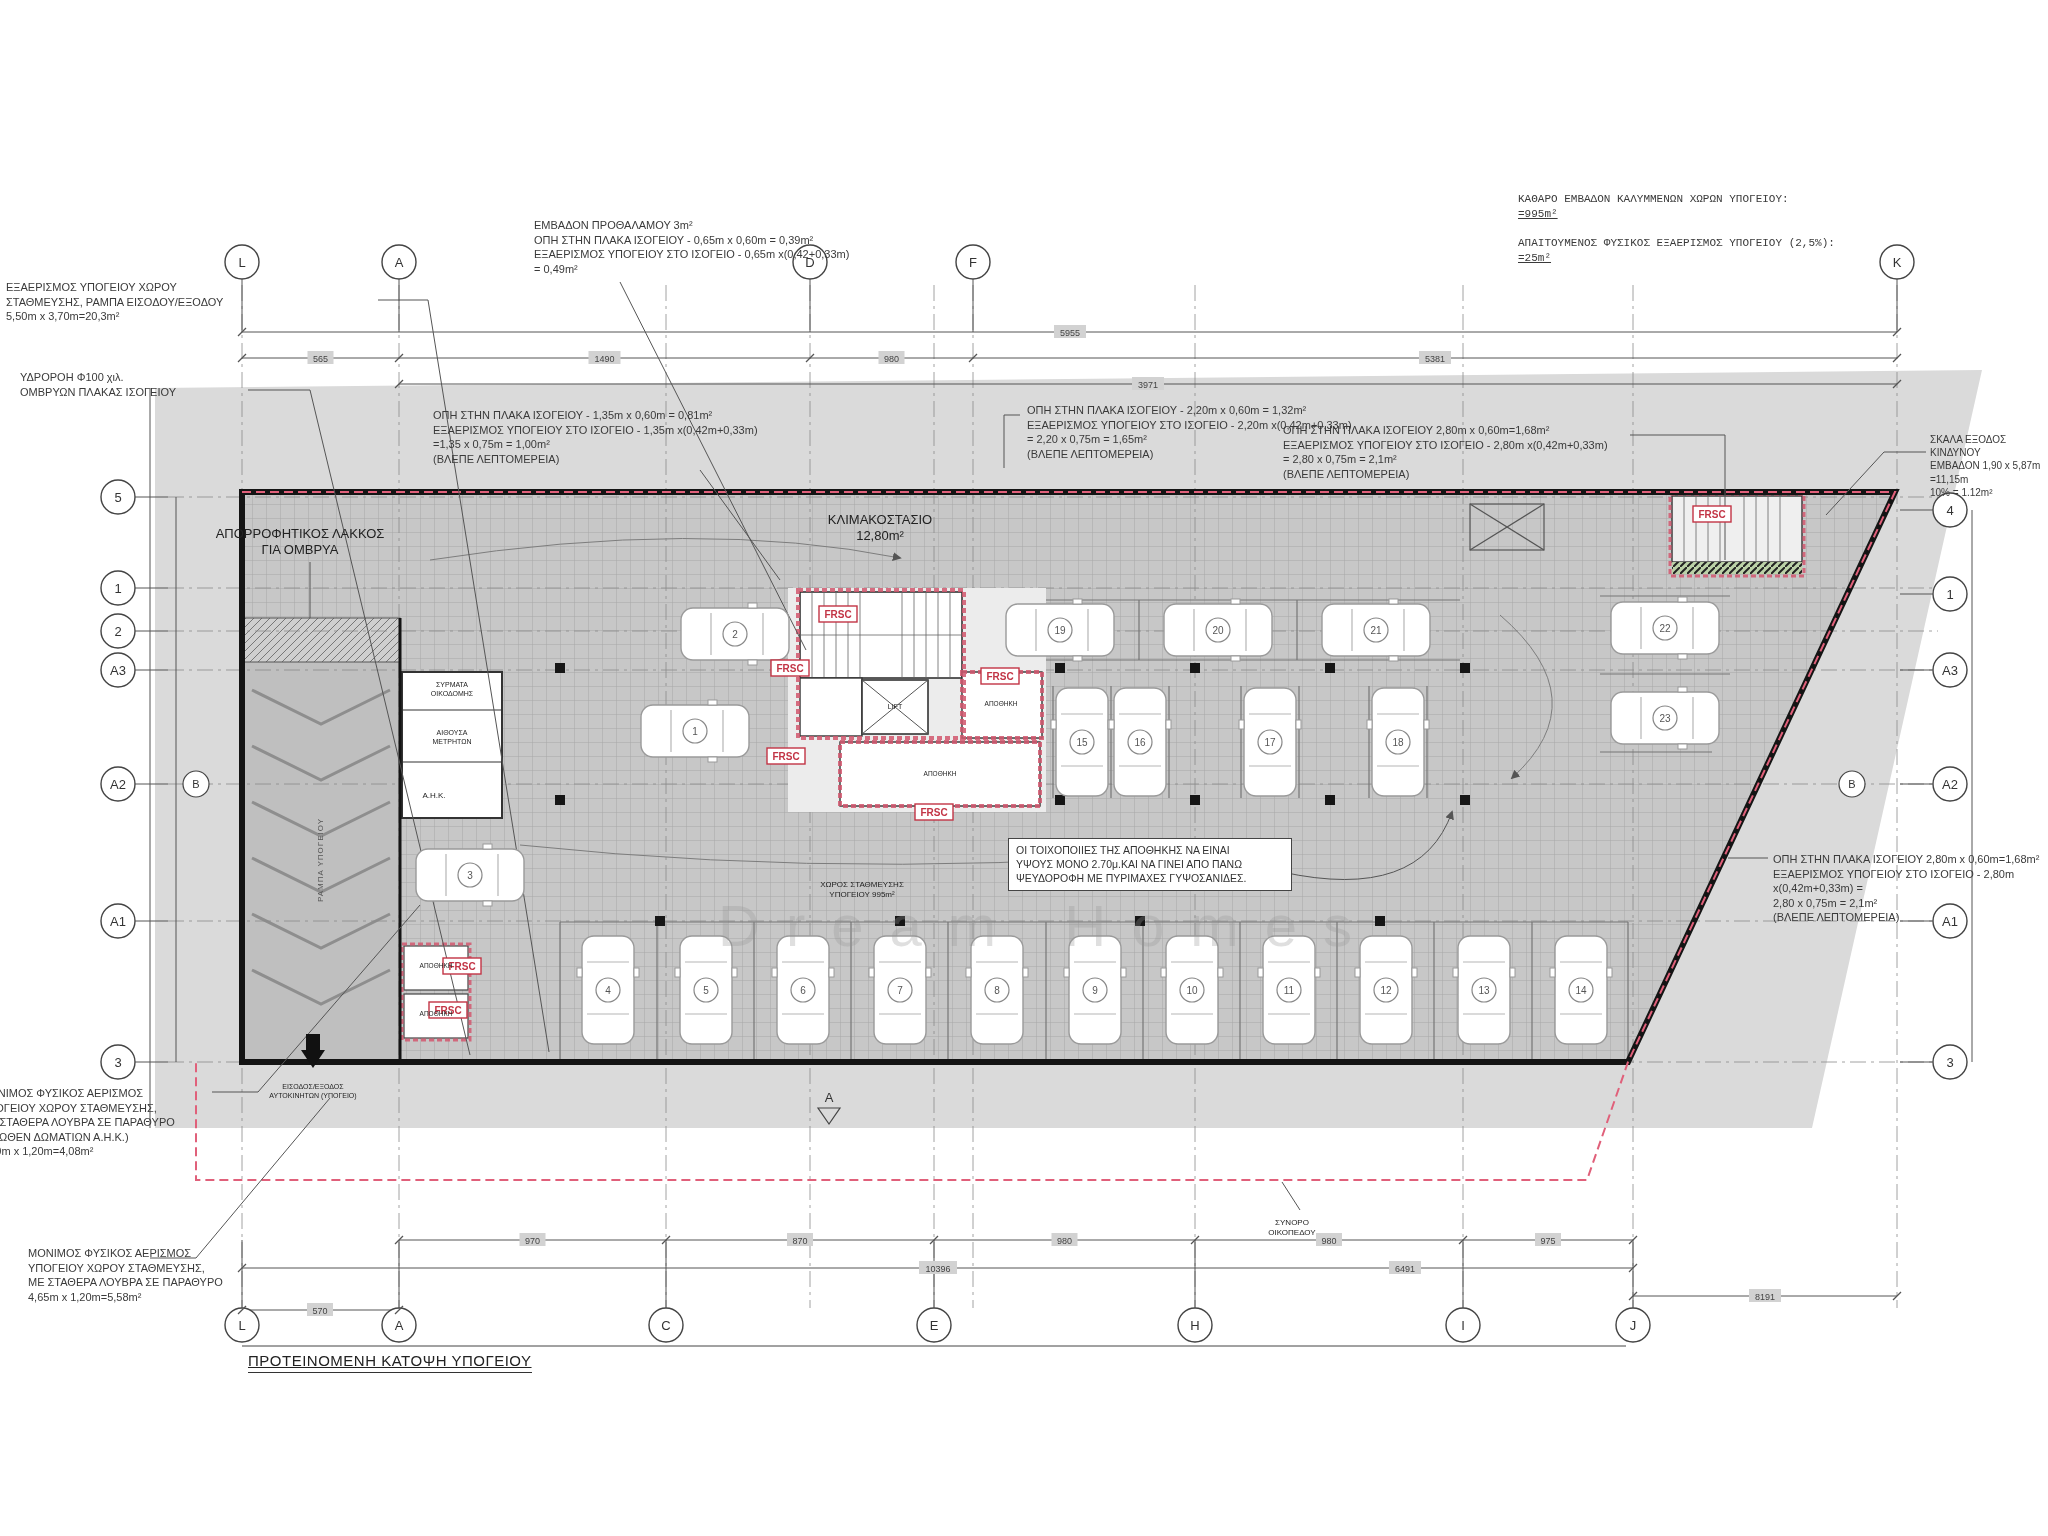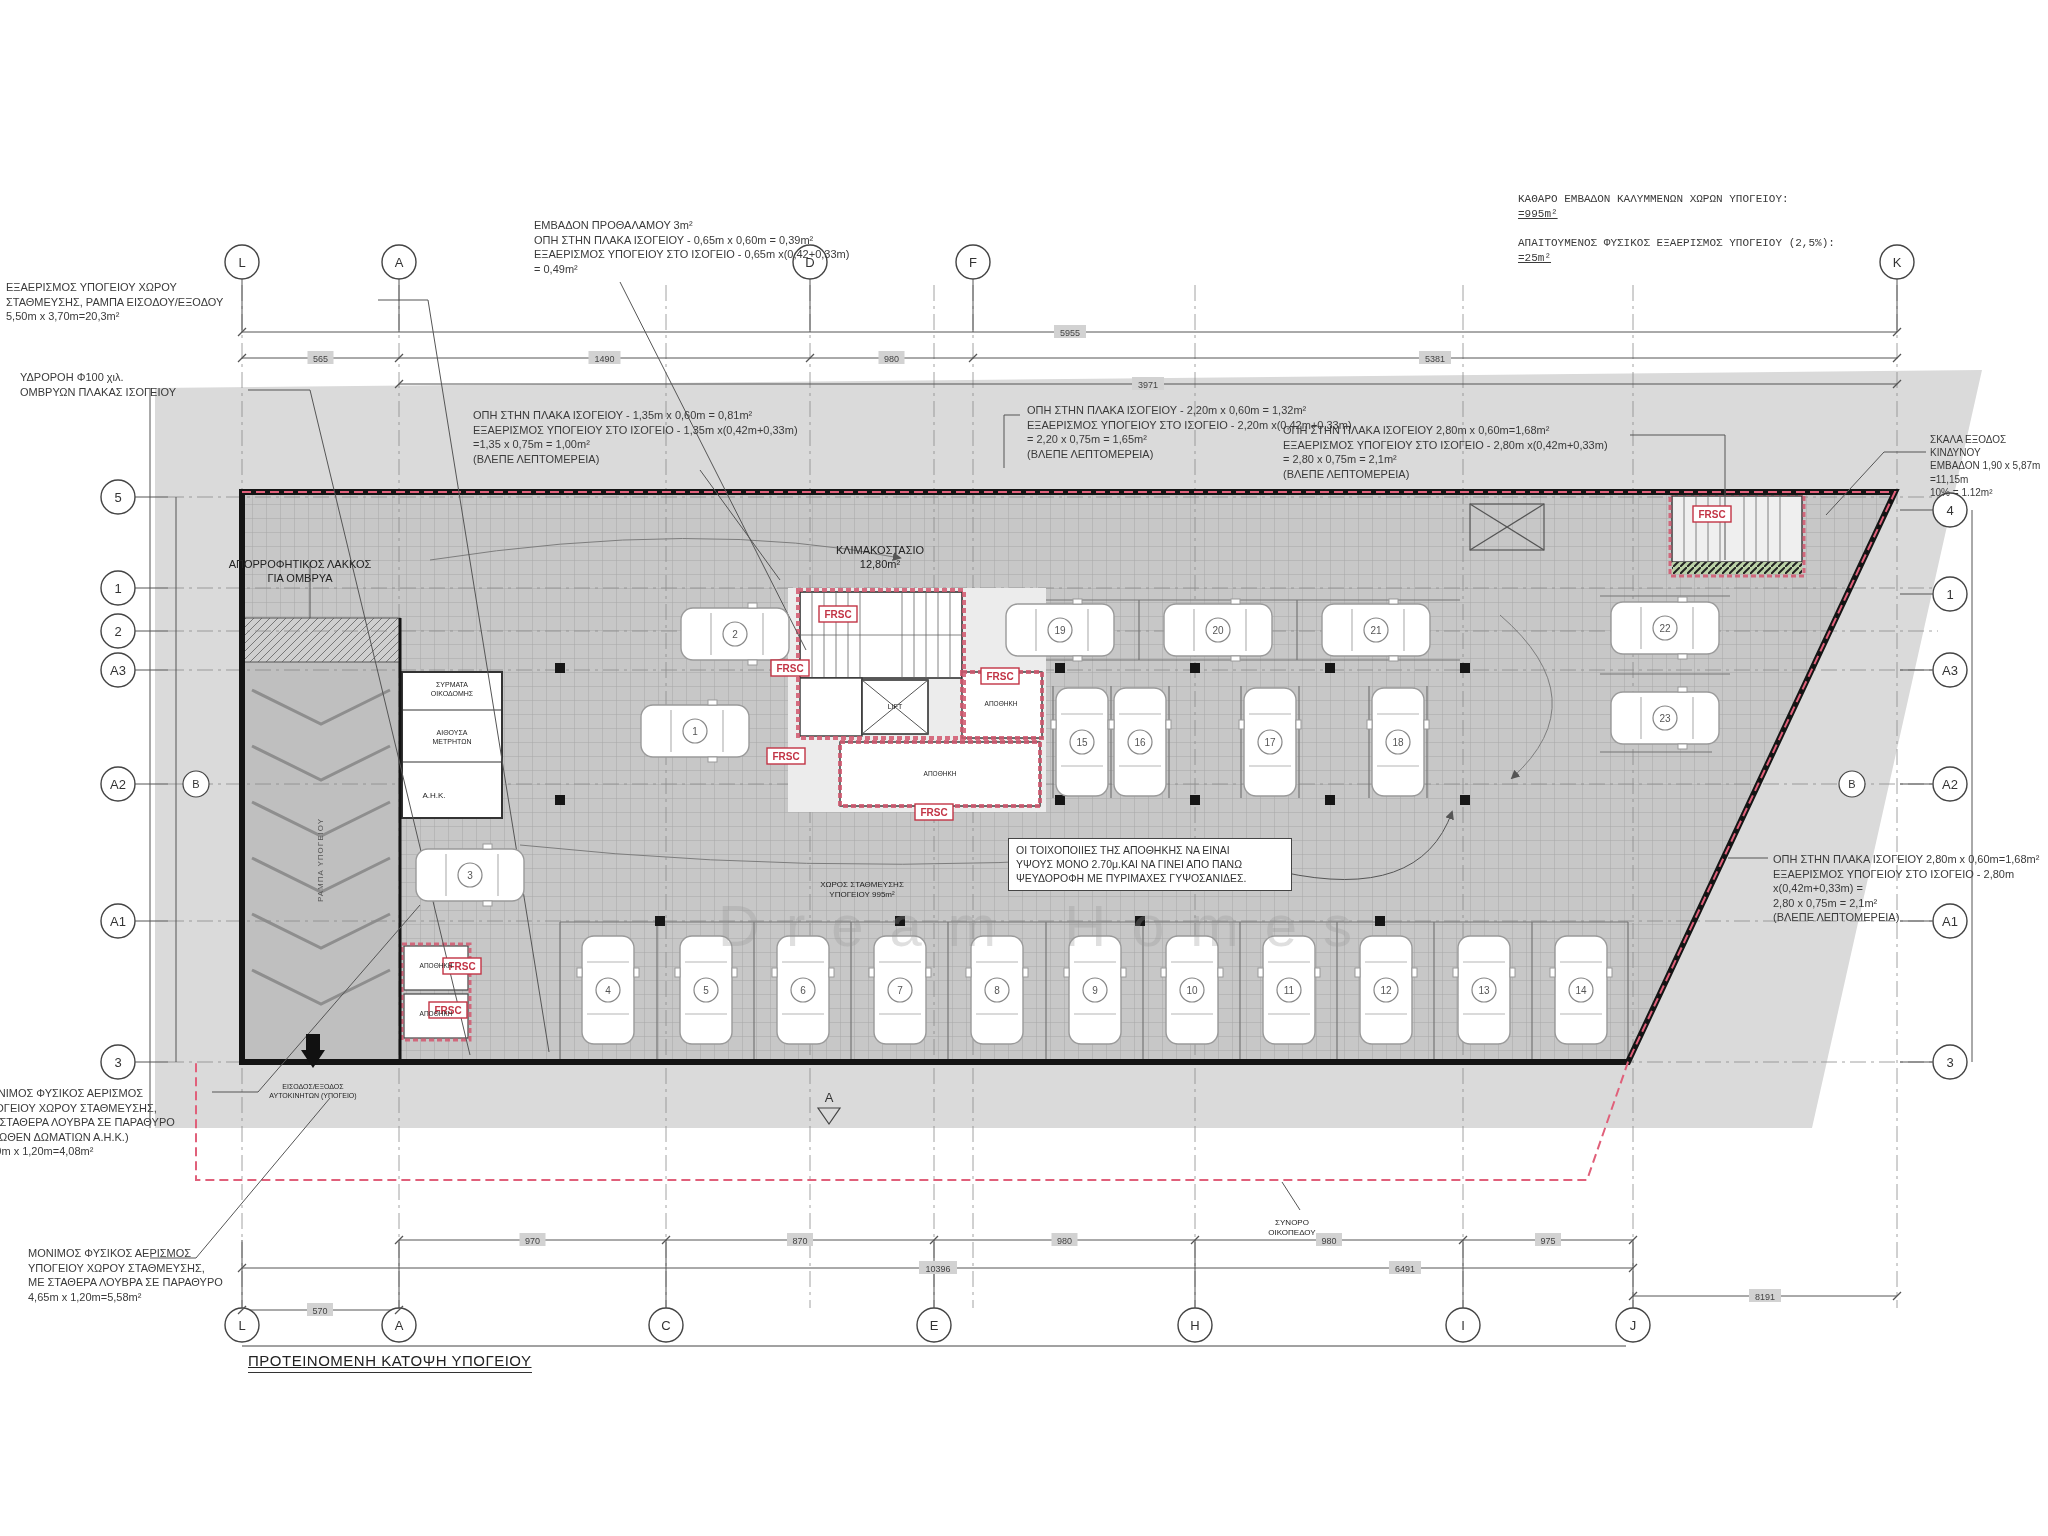--- a/index.html
+++ b/index.html
@@ -5,21 +5,21 @@
   html,body{margin:0;padding:0;background:#ffffff;}
   #canvas{position:relative;width:2048px;height:1536px;background:#ffffff;overflow:hidden;
           font-family:"Liberation Sans", sans-serif;color:#333;}
   svg{position:absolute;left:0;top:0;}
   .ann{position:absolute;font-size:11px;line-height:1.32;color:#3a3a3a;white-space:pre-line;}
   .ann.small{font-size:10px;}
   .lbl{position:absolute;font-size:8px;line-height:1.25;text-align:center;color:#222;
        transform:translate(-50%,-50%);white-space:pre-line;}
   .lbl.tiny{font-size:6.5px;}
   .lbl.t7{font-size:7px;}
-  .lbl.t75{font-size:11px;margin-top:30px;}
+  .lbl.t75{font-size:13px;}
   .lbl.rot{transform:translate(-50%,-50%) rotate(-90deg);color:#555;letter-spacing:1px;}
   .boxnote{position:absolute;font-size:10.5px;line-height:1.35;color:#333;background:#ffffff;
            border:1px solid #444;padding:4px 7px;white-space:pre-line;}
   .summary{position:absolute;font-size:11px;line-height:1.35;color:#3a3a3a;}
   .summary .blk{margin-bottom:14px;font-family:Liberation Mono, monospace;}
   .uval{text-decoration:underline;}
   .title{position:absolute;font-size:15px;color:#222;letter-spacing:0.5px;
          border-bottom:1.6px solid #333;padding-bottom:3px;text-decoration:underline;}
   .watermark{position:absolute;font-size:58px;letter-spacing:26px;color:rgba(150,150,150,0.30);
              transform:translate(-50%,-50%);white-space:nowrap;margin-left:48px;}
@@ -764,21 +764,21 @@
 
 <div class="ann" style="left:6px;top:280px;">ΕΞΑΕΡΙΣΜΟΣ ΥΠΟΓΕΙΟΥ ΧΩΡΟΥ
 ΣΤΑΘΜΕΥΣΗΣ, ΡΑΜΠΑ ΕΙΣΟΔΟΥ/ΕΞΟΔΟΥ
 5,50m x 3,70m=20,3m²</div>
 <div class="ann" style="left:20px;top:370px;">ΥΔΡΟΡΟΗ Φ100 χιλ.
 ΟΜΒΡΥΩΝ ΠΛΑΚΑΣ ΙΣΟΓΕΙΟΥ</div>
 <div class="ann" style="left:534px;top:218px;">ΕΜΒΑΔΟΝ ΠΡΟΘΑΛΑΜΟΥ 3m²
 ΟΠΗ ΣΤΗΝ ΠΛΑΚΑ ΙΣΟΓΕΙΟΥ - 0,65m x 0,60m = 0,39m²
 ΕΞΑΕΡΙΣΜΟΣ ΥΠΟΓΕΙΟΥ ΣΤΟ ΙΣΟΓΕΙΟ - 0,65m x(0,42+0,33m)
 = 0,49m²</div>
-<div class="ann" style="left:433px;top:408px;margin-left:40px;">ΟΠΗ ΣΤΗΝ ΠΛΑΚΑ ΙΣΟΓΕΙΟΥ - 1,35m x 0,60m = 0,81m²
+<div class="ann" style="left:433px;top:408px;">ΟΠΗ ΣΤΗΝ ΠΛΑΚΑ ΙΣΟΓΕΙΟΥ - 1,35m x 0,60m = 0,81m²
 ΕΞΑΕΡΙΣΜΟΣ ΥΠΟΓΕΙΟΥ ΣΤΟ ΙΣΟΓΕΙΟ - 1,35m x(0,42m+0,33m)
 =1,35 x 0,75m = 1,00m²
 (ΒΛΕΠΕ ΛΕΠΤΟΜΕΡΕΙΑ)</div>
 <div class="ann" style="left:1027px;top:403px;">ΟΠΗ ΣΤΗΝ ΠΛΑΚΑ ΙΣΟΓΕΙΟΥ - 2,20m x 0,60m = 1,32m²
 ΕΞΑΕΡΙΣΜΟΣ ΥΠΟΓΕΙΟΥ ΣΤΟ ΙΣΟΓΕΙΟ - 2,20m x(0,42m+0,33m)
 = 2,20 x 0,75m = 1,65m²
 (ΒΛΕΠΕ ΛΕΠΤΟΜΕΡΕΙΑ)</div>
 <div class="ann" style="left:1283px;top:423px;">ΟΠΗ ΣΤΗΝ ΠΛΑΚΑ ΙΣΟΓΕΙΟΥ 2,80m x 0,60m=1,68m²
 ΕΞΑΕΡΙΣΜΟΣ ΥΠΟΓΕΙΟΥ ΣΤΟ ΙΣΟΓΕΙΟ - 2,80m x(0,42m+0,33m)
 = 2,80 x 0,75m = 2,1m²

